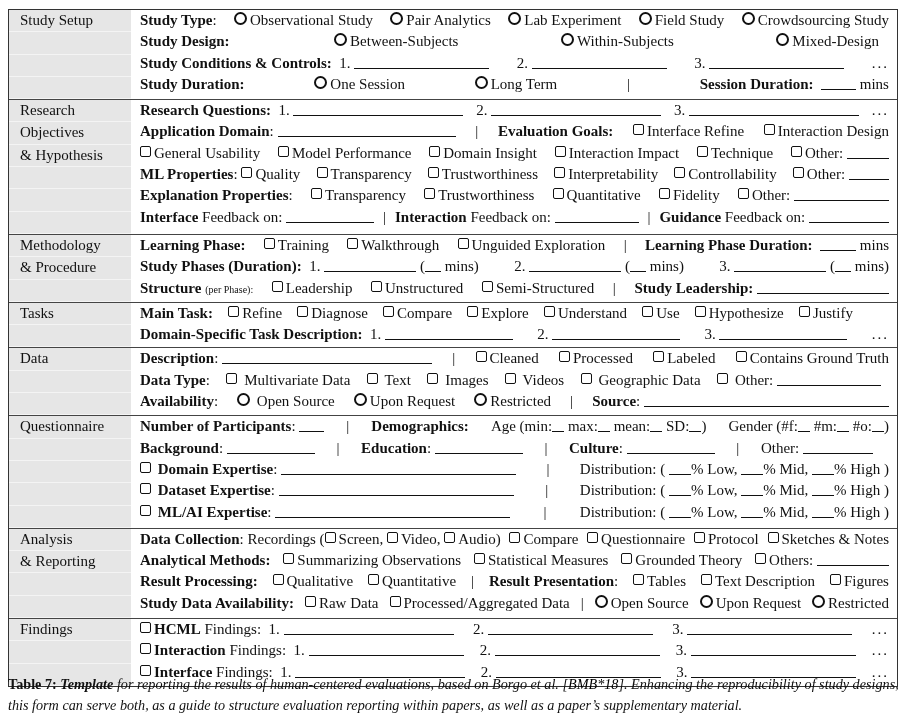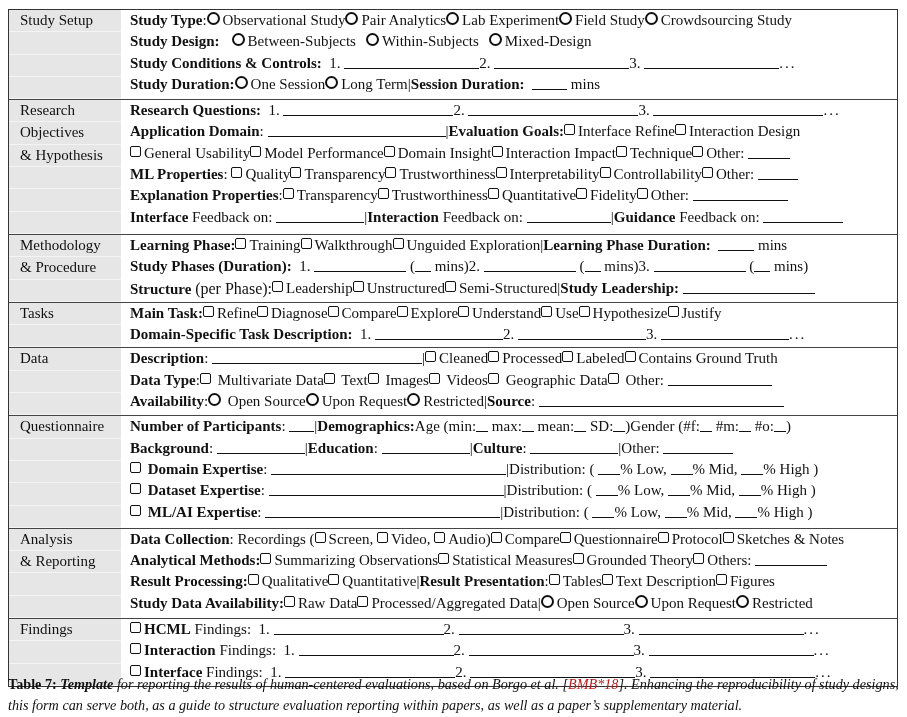--- a/index.html
+++ b/index.html
@@ -1,36 +1,36 @@
 <!DOCTYPE html>
 <html><head>
 <meta charset="utf-8">
 <style>
   html, body { margin:0; padding:0; background:#ffffff; }
   body { width:907px; height:717px; position:relative; overflow:hidden;
          font-family:"Liberation Serif","DejaVu Serif",serif; color:#111; }
   .tbl { position:absolute; left:8px; top:9px; width:890px; border:1.5px solid #333; box-sizing:border-box; }
   .sec { display:flex; border-top:1.5px solid #444; }
   .sec:first-child { border-top:none; }
-  .lab { width:112px; flex:none; background:#e6e6e6;text-align:center; }
+  .lab { width:122px; flex:none; background:#e6e6e6;text-align:center; }
   .body { flex:1; }
   .row { height:21.3px; line-height:21.3px; font-size:15px; white-space:nowrap; display:flex; }
   .lab .row { padding-left:11px; border-bottom:1px solid #f4f4f4; }
-  .body .row { padding-left:9px; padding-right:8px; }
-  .body .row.left { justify-content:flex-start; }
+  .body .row { padding-left:9px; padding-right:8px; justify-content:space-between; }
+  .body .row.left { justify-content:space-between; }
   b { font-weight:bold; }
-  .sm { font-size:16px; }
+  .sm { font-size:10px; }
   .opt { margin-right:10px; }
   .rad { display:inline-block; width:9px; height:9px; border:2px solid #111; border-radius:50%; vertical-align:0px; margin-right:3px; }
   .chk { display:inline-block; width:9px; height:9px; border:1px solid #111; border-radius:2px; vertical-align:1px; margin-right:3px; }
   .ln { display:inline-block; border-bottom:1px solid #111; height:14px; vertical-align:-1px; }
   .dots { letter-spacing:2px; }
   .cap { position:absolute; left:8px; top:674px; width:895px; font-size:14.2px; line-height:21px; font-style:italic; font-family:"Liberation Serif",serif; }
   .cap .lead { font-style:normal; font-weight:bold; }
-  .cap .link { color:#b91c1c; }
+  .cap .link { color:#000000; }
 </style>
 </head>
 <body>
 
 <div class="tbl">
 
   <div class="sec">
     <div class="lab">
       <div class="row">Study Setup</div>
       <div class="row"></div>

